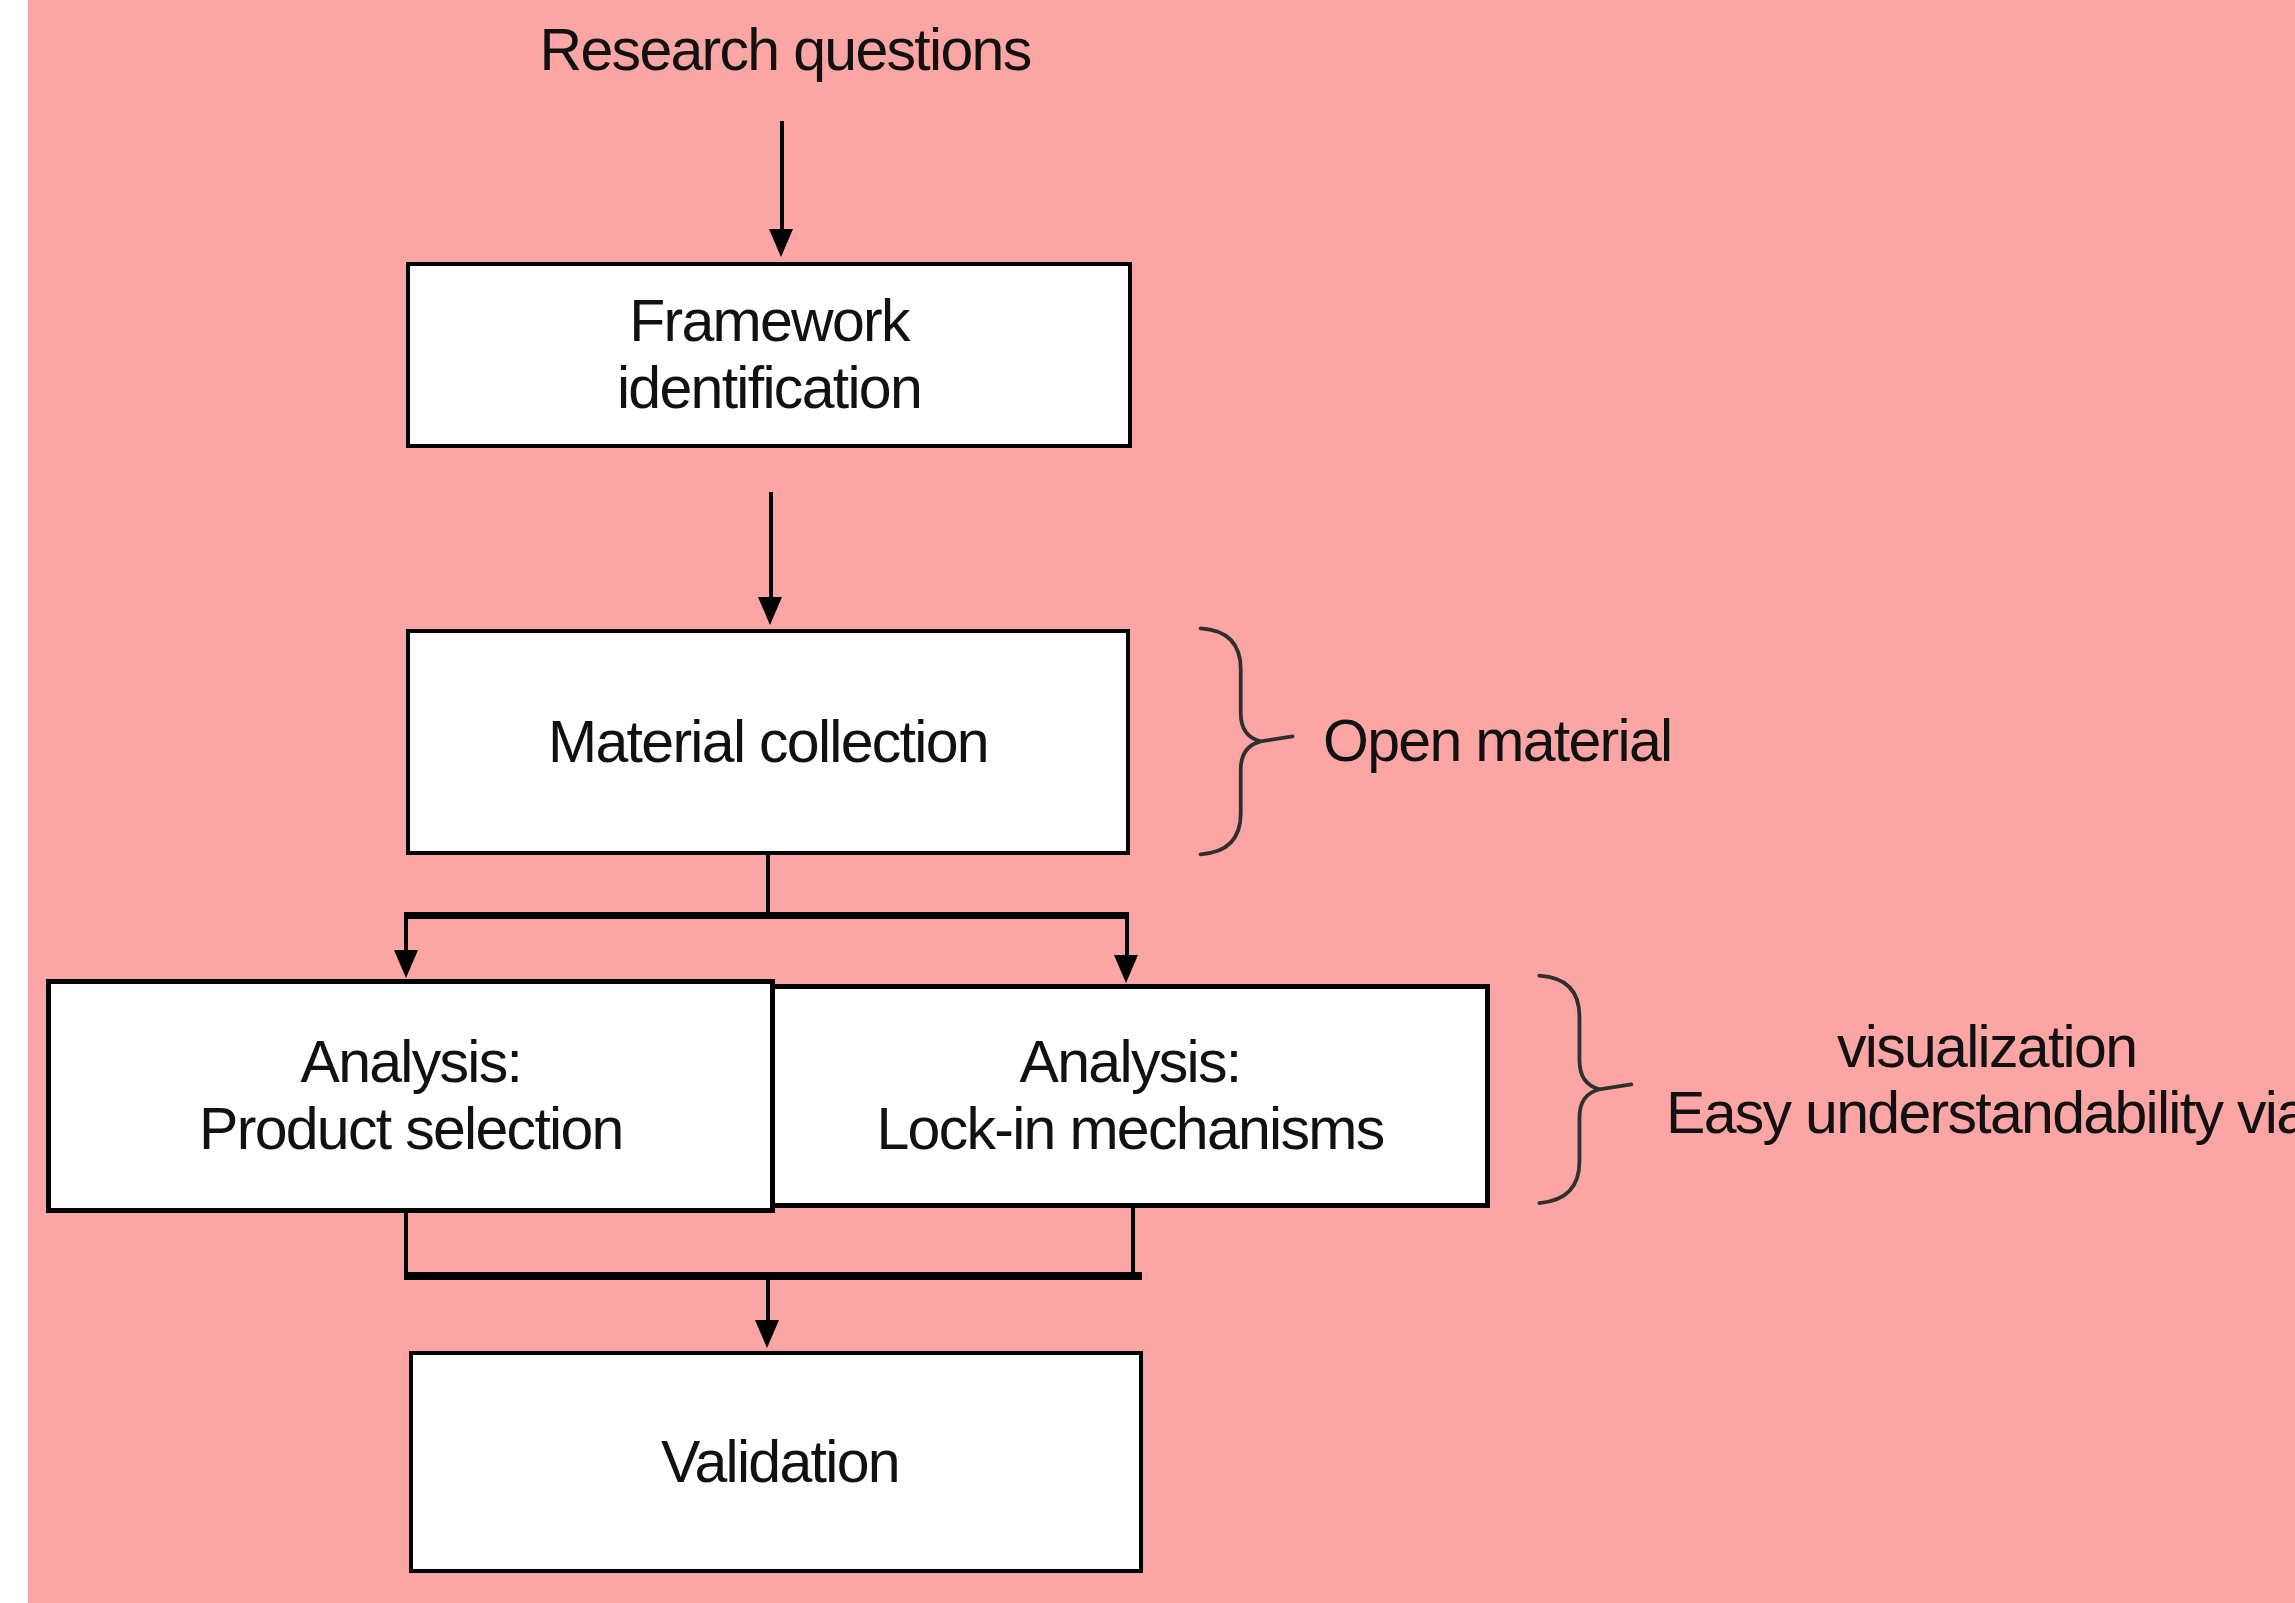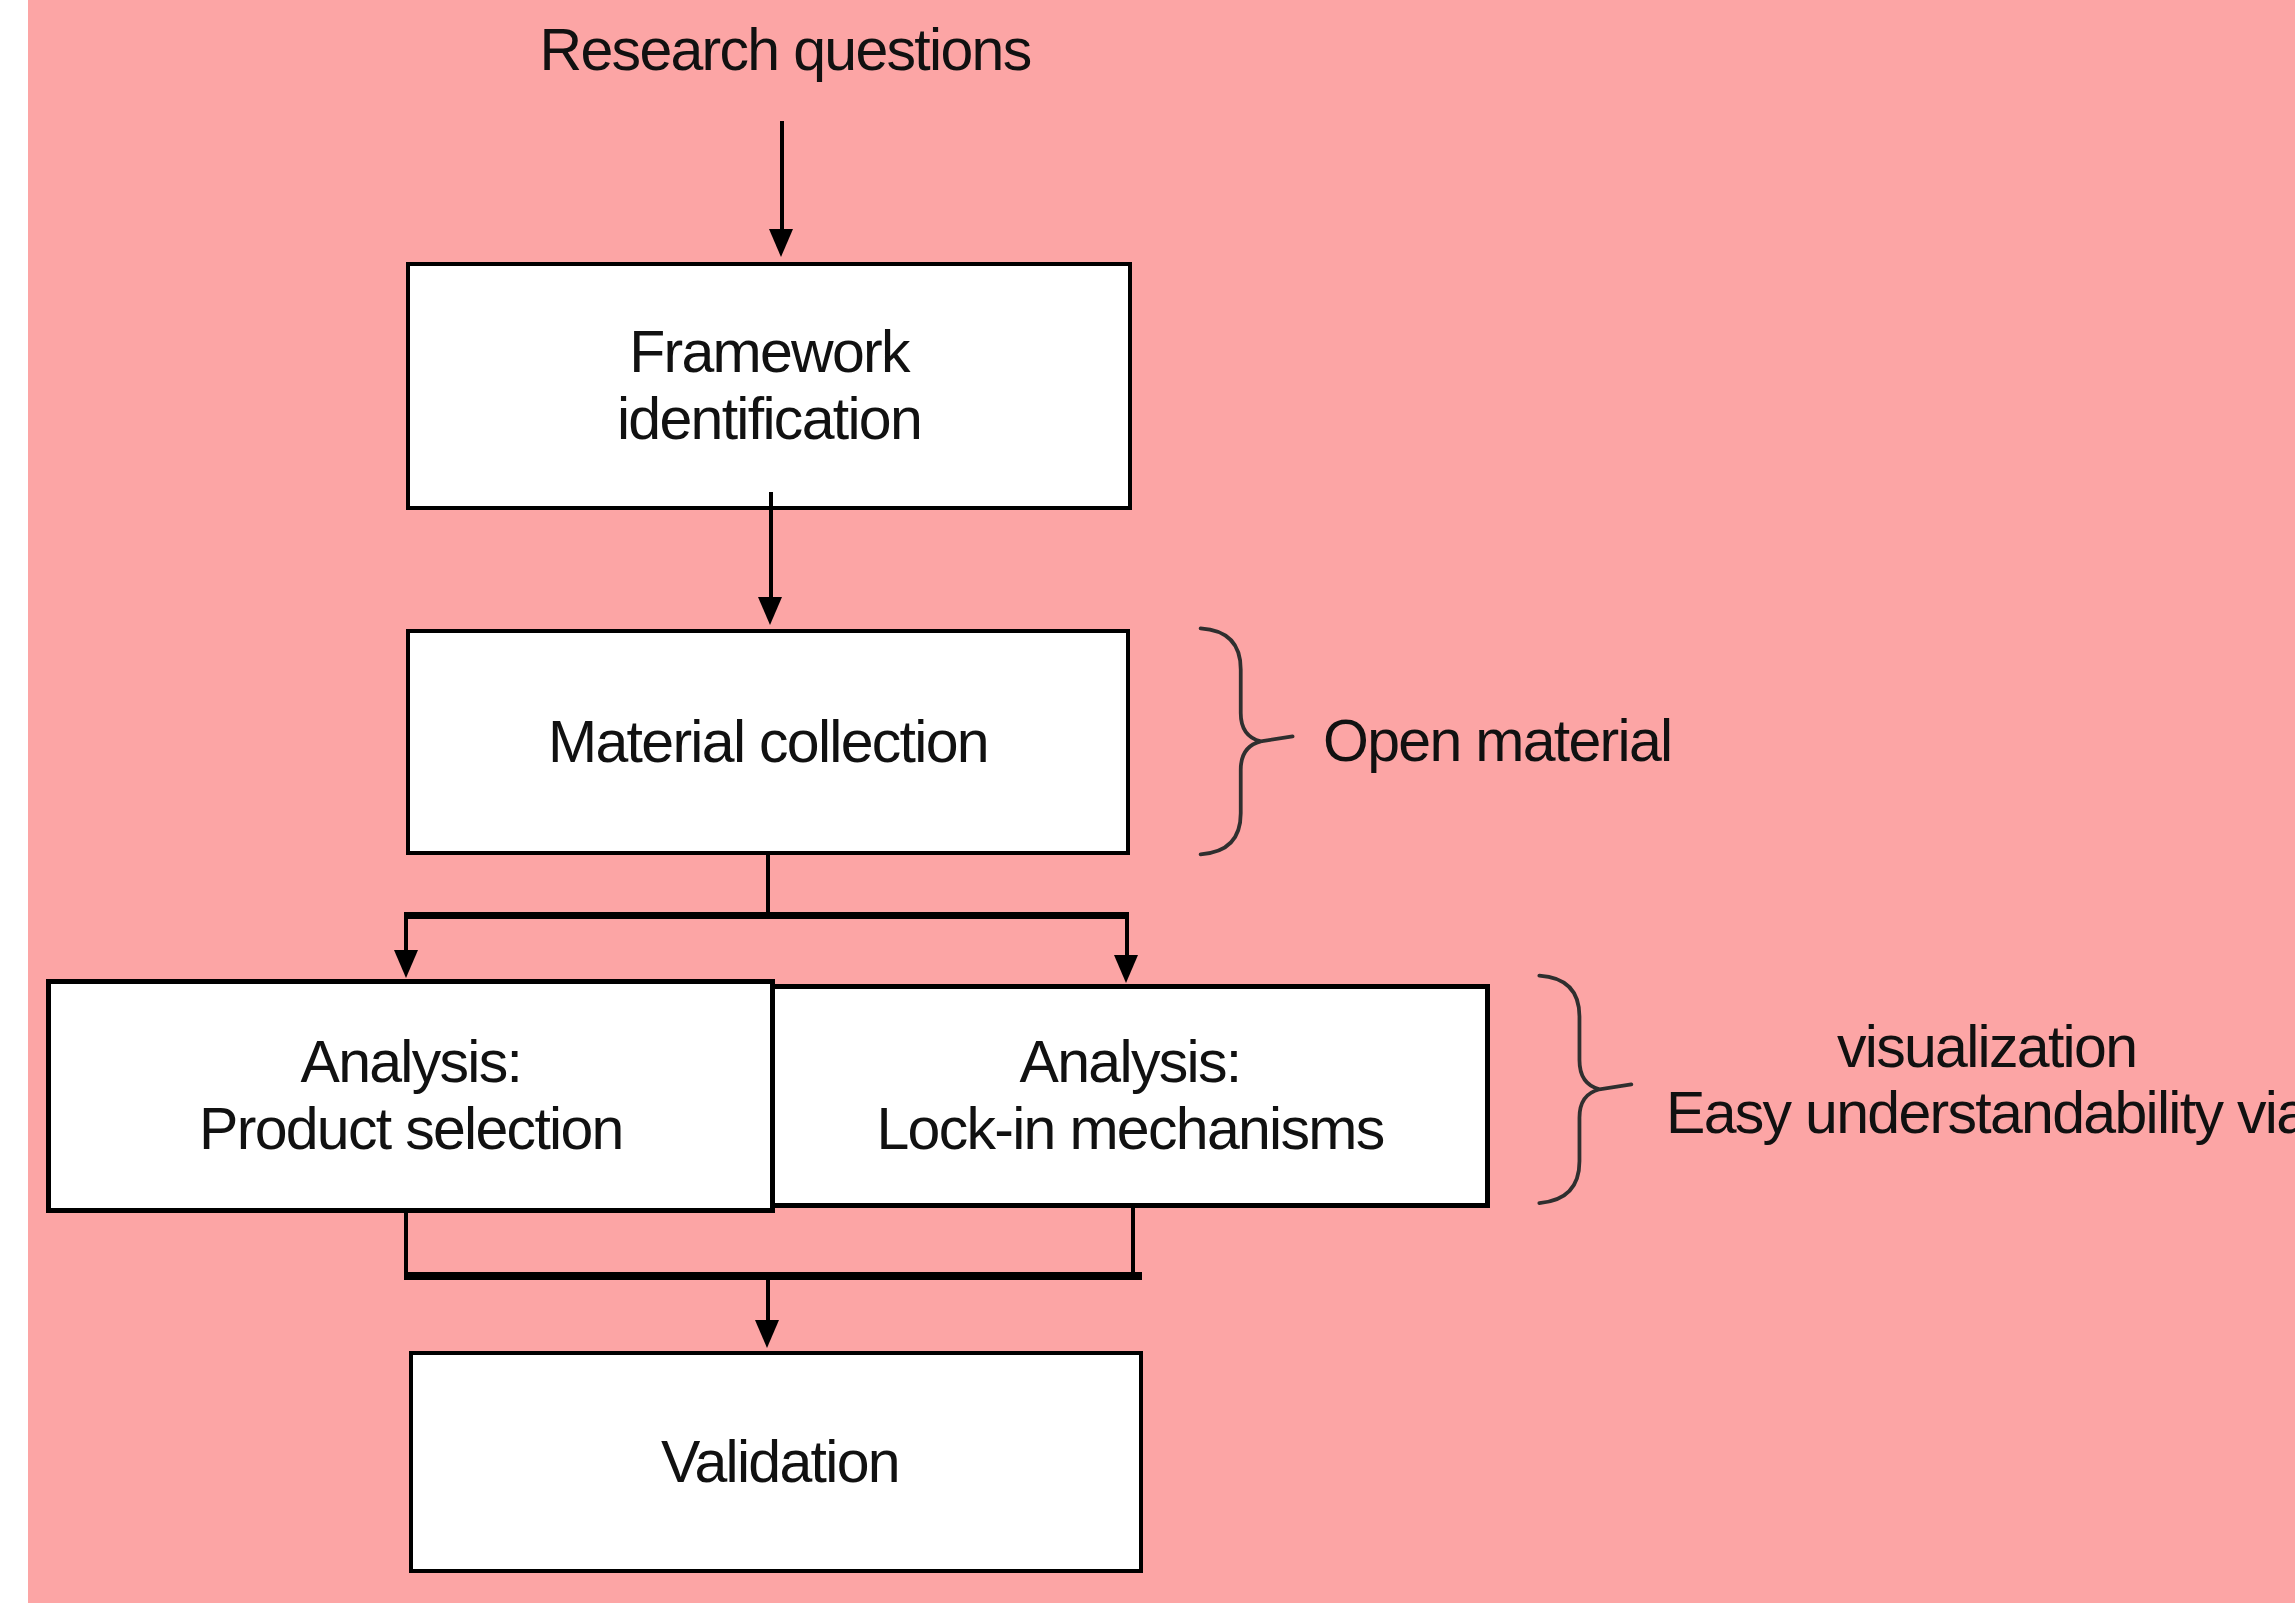--- a/index.html
+++ b/index.html
@@ -54,21 +54,21 @@
 </head>
 <body>
 
 <div id="canvas">
 
   <div class="label centered" style="left:510px;top:16.7px;width:494px;">Research questions</div>
 
   <div class="vline" style="left:752px;top:121px;height:109px;"></div>
   <div class="arrowhead" style="left:741px;top:229px;"></div>
 
-  <div class="box" style="left:378px;top:262px;width:726px;height:248px;">
+  <div class="box" style="left:378px;top:262px;width:726px;height:186px;">
     <div class="line">Framework</div>
     <div class="line">identification</div>
   </div>
 
   <div class="vline" style="left:741px;top:492px;height:105px;"></div>
   <div class="arrowhead" style="left:730px;top:597px;"></div>
 
   <div class="box" style="left:378px;top:629px;width:724px;height:226px;">
     <div class="line">Material collection</div>
   </div>

